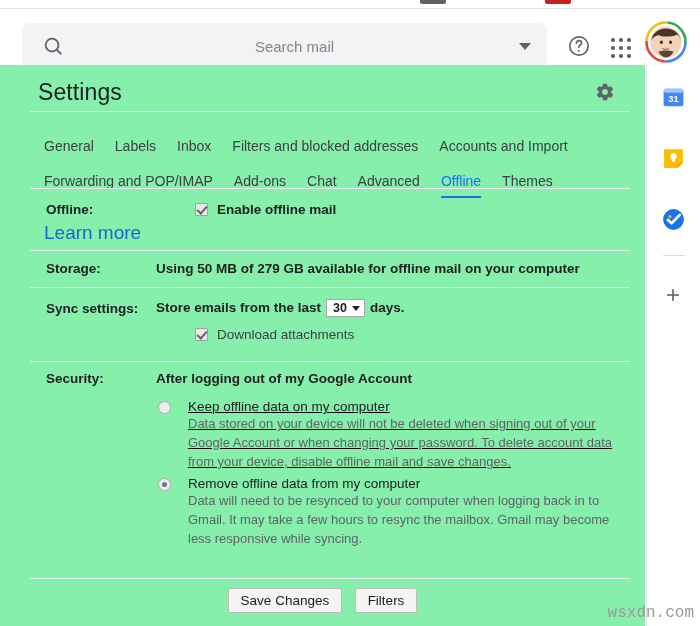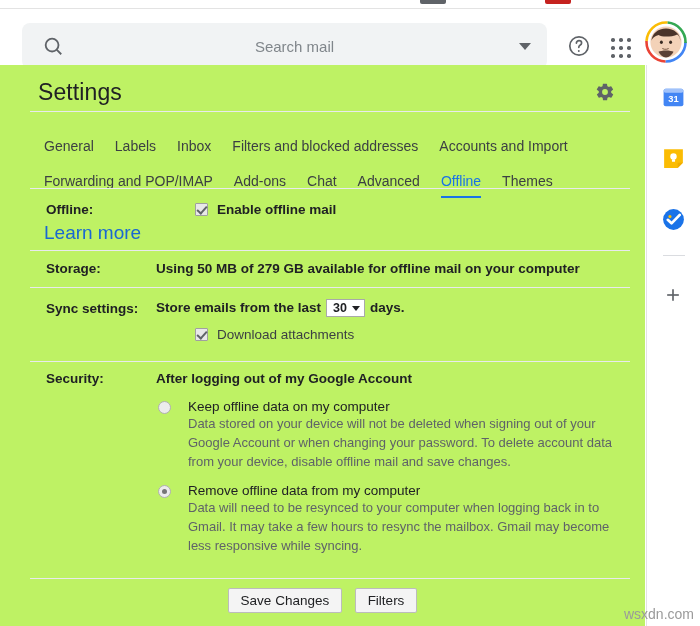--- a/index.html
+++ b/index.html
@@ -36,21 +36,21 @@
   }
   .caret-tri { width:0;height:0;border-left:6px solid transparent;border-right:6px solid transparent;border-top:7px solid #5f6368; }
 
   .help-icon { position:absolute; left:567px; top:25px; width:24px; height:24px; color:#5f6368; }
   .apps-icon { position:absolute; left:607px; top:25px; width:24px; height:24px; }
   .apps-dot { position:absolute; width:3.5px; height:3.5px; border-radius:50%; background:#5f6368; }
 
   .avatar { position:absolute; left:645px; top:12px; width:42px; height:42px; }
 
   
-  .panel { position:absolute; left:0px; top:65px; width:645px; height:561px; background:#bef264; }
+  .panel { position:absolute; left:0px; top:65px; width:645px; height:561px; background:#86efac; }
   .panel-rule { position:absolute; left:30px; width:600px; height:1px; background:#e8eaed; }
 
   .settings-title {
     position:absolute; left:38px; top:14px;
     font-size:23px; color:#202124; letter-spacing:0.1px;
   }
   .gear-icon { position:absolute; left:595px; top:17px; width:20px; height:20px; color:#5f6368; }
 
   
   .tabs-row { position:absolute; left:44px; display:flex; align-items:flex-start;margin-top:14px; }
@@ -121,22 +121,22 @@
     border-radius:2px; font-family:"Liberation Sans", sans-serif;
   }
 
   
   .rail { position:absolute; left:646px; top:65px; width:54px; height:561px; background:#fff; border-left:1px solid #e3e3e3; }
   .rail-icon { position:absolute; left:14px; width:25px; height:25px; cursor:pointer; }
   .rail-div { position:absolute; left:16px; width:22px; height:1px; background:#dadce0; }
   .rail-plus { position:absolute; left:16px; width:20px; height:20px; color:#5f6368; cursor:pointer; }
 
   .watermark {
-    position:absolute; right:6px; bottom:4px; font-size:14px; color:#9a9a9a;
-    font-family:Liberation Sans, sans-serif;
+    position:absolute; right:6px; bottom:4px; font-size:16px; color:#9a9a9a;
+    font-family:Liberation Mono, monospace;
   }
 </style>
 </head>
 <body>
 
 <div id="app">
 
   <div class="chrome-strip">
     <div class="chrome-tabmark" id="tabmark0" style="left: 420px; background: rgb(95, 99, 104);"></div>
     <div class="chrome-tabmark" id="tabmark1" style="left: 545px; background: rgb(197, 34, 31);"></div>
@@ -249,21 +249,21 @@
     </div>
 
     <div class="panel-rule" style="top:296px;"></div>
 
     <div class="row" style="top:306px;">
       <div class="row-label" style="top:0;">Security:</div>
       <div class="row-body body-strong" style="top:0;">After logging out of my Google Account</div>
     </div>
 
     <div class="radio-group" style="top:334px;" id="radios">
-        <div class="radio-item" style="margin-bottom: 12px;">
+        <div class="radio-item" style="margin-bottom: 5px; text-decoration: underline;">
           <div class="radio-btn"></div>
           <div class="radio-title">Keep offline data on my computer</div>
           <div class="radio-desc">Data stored on your device will not be deleted when signing out of your Google Account or when changing your password. To delete account data from your device, disable offline mail and save changes.</div>
         </div>
         <div class="radio-item" style="margin-bottom: 16px;">
           <div class="radio-btn selected"></div>
           <div class="radio-title">Remove offline data from my computer</div>
           <div class="radio-desc">Data will need to be resynced to your computer when logging back in to Gmail. It may take a few hours to resync the mailbox. Gmail may become less responsive while syncing.</div>
         </div>
       </div>

